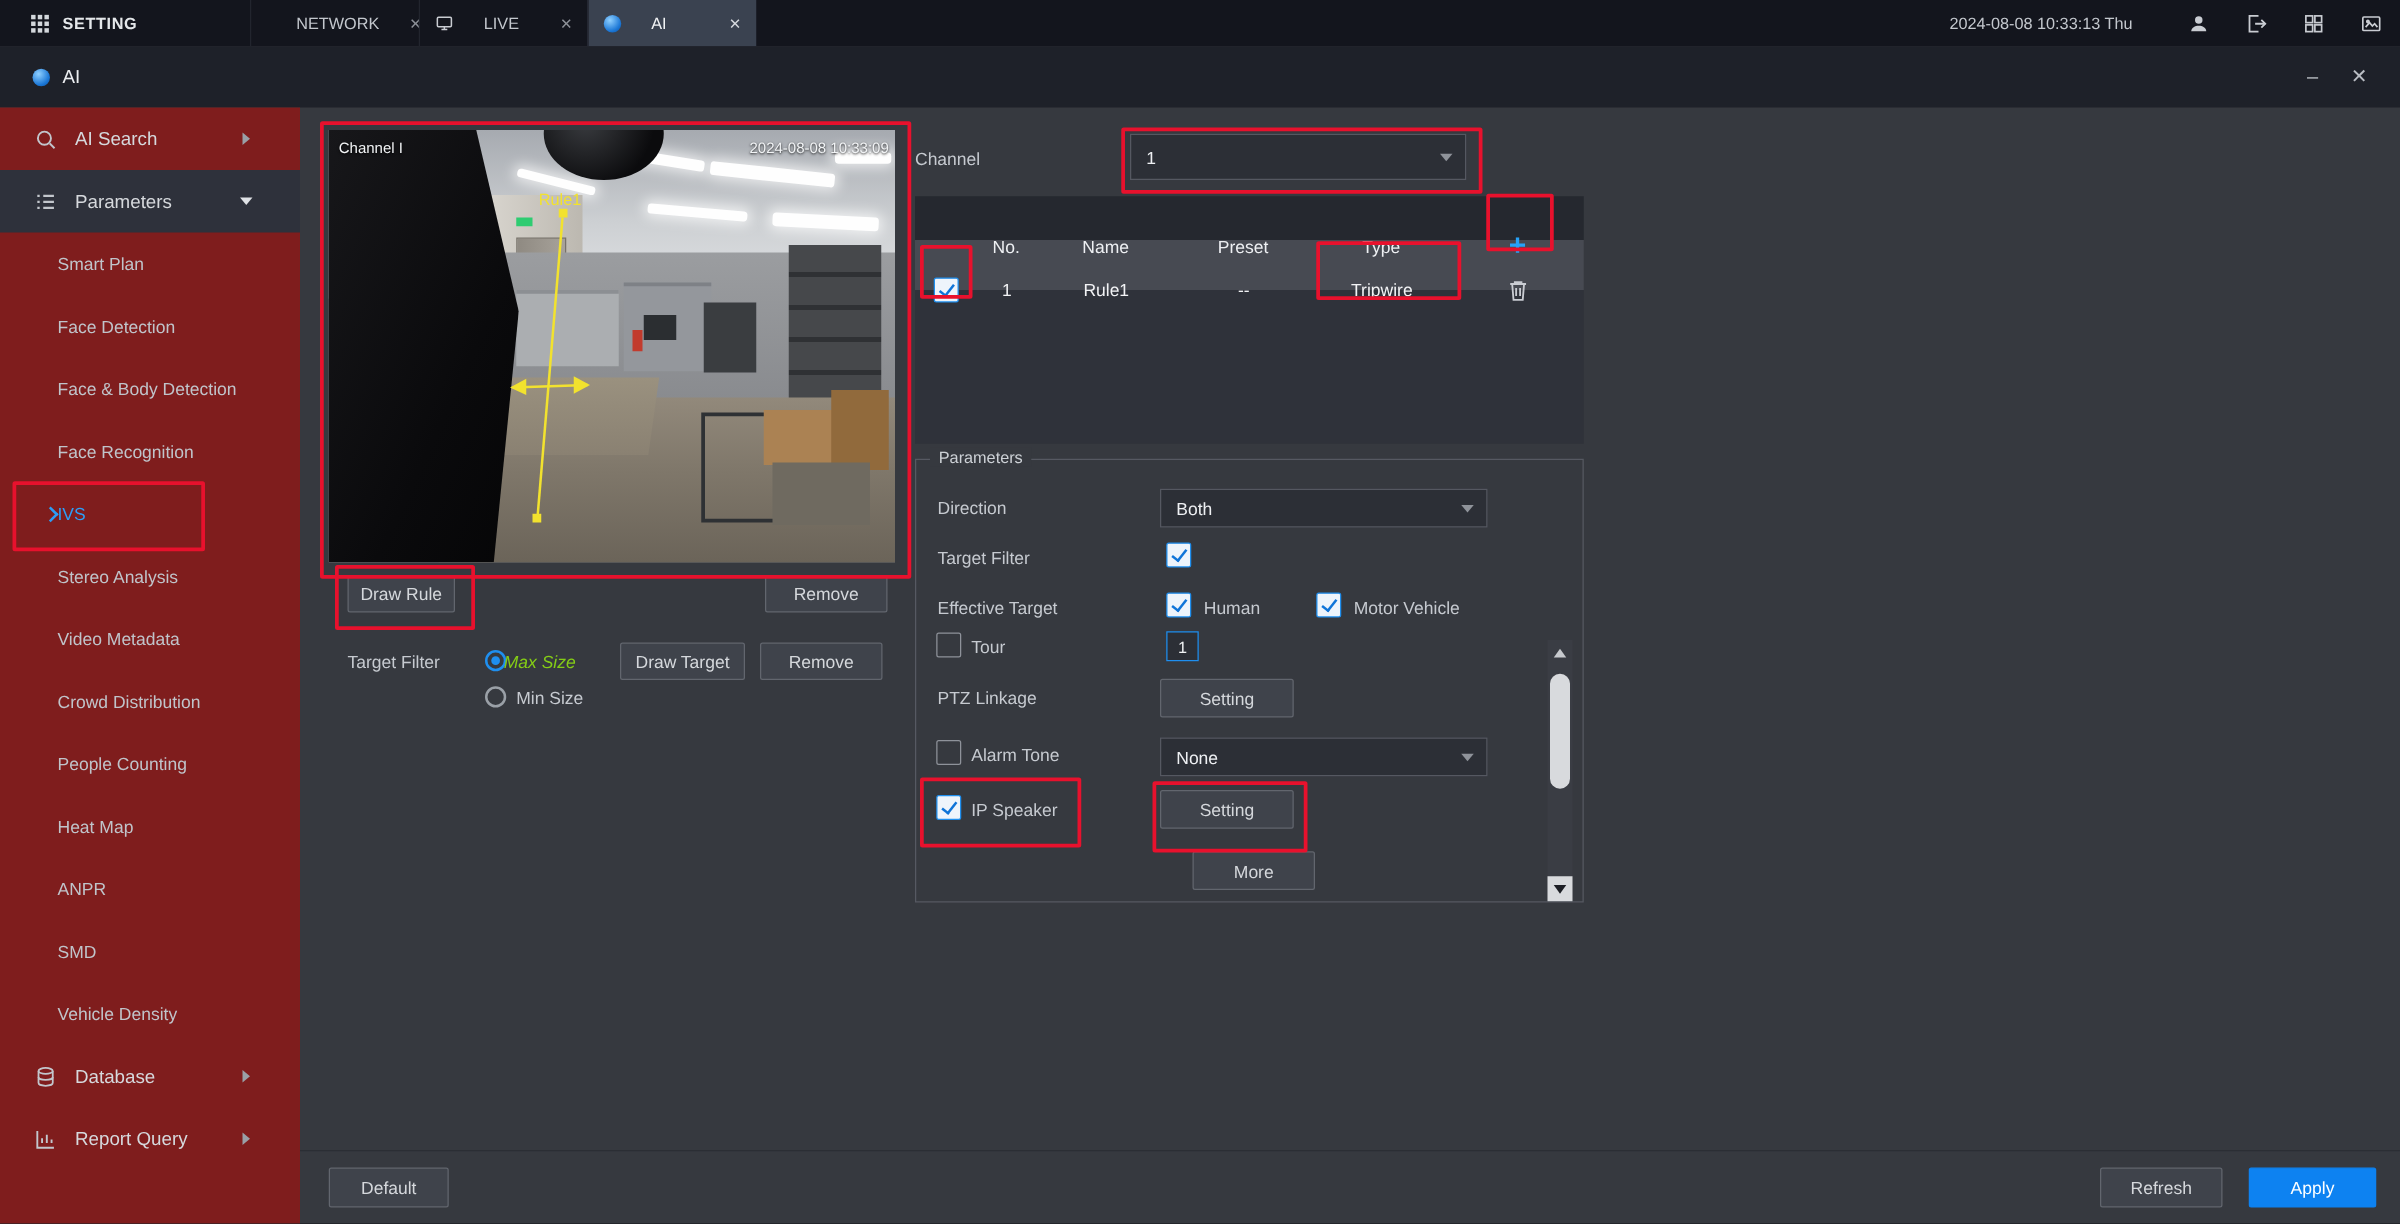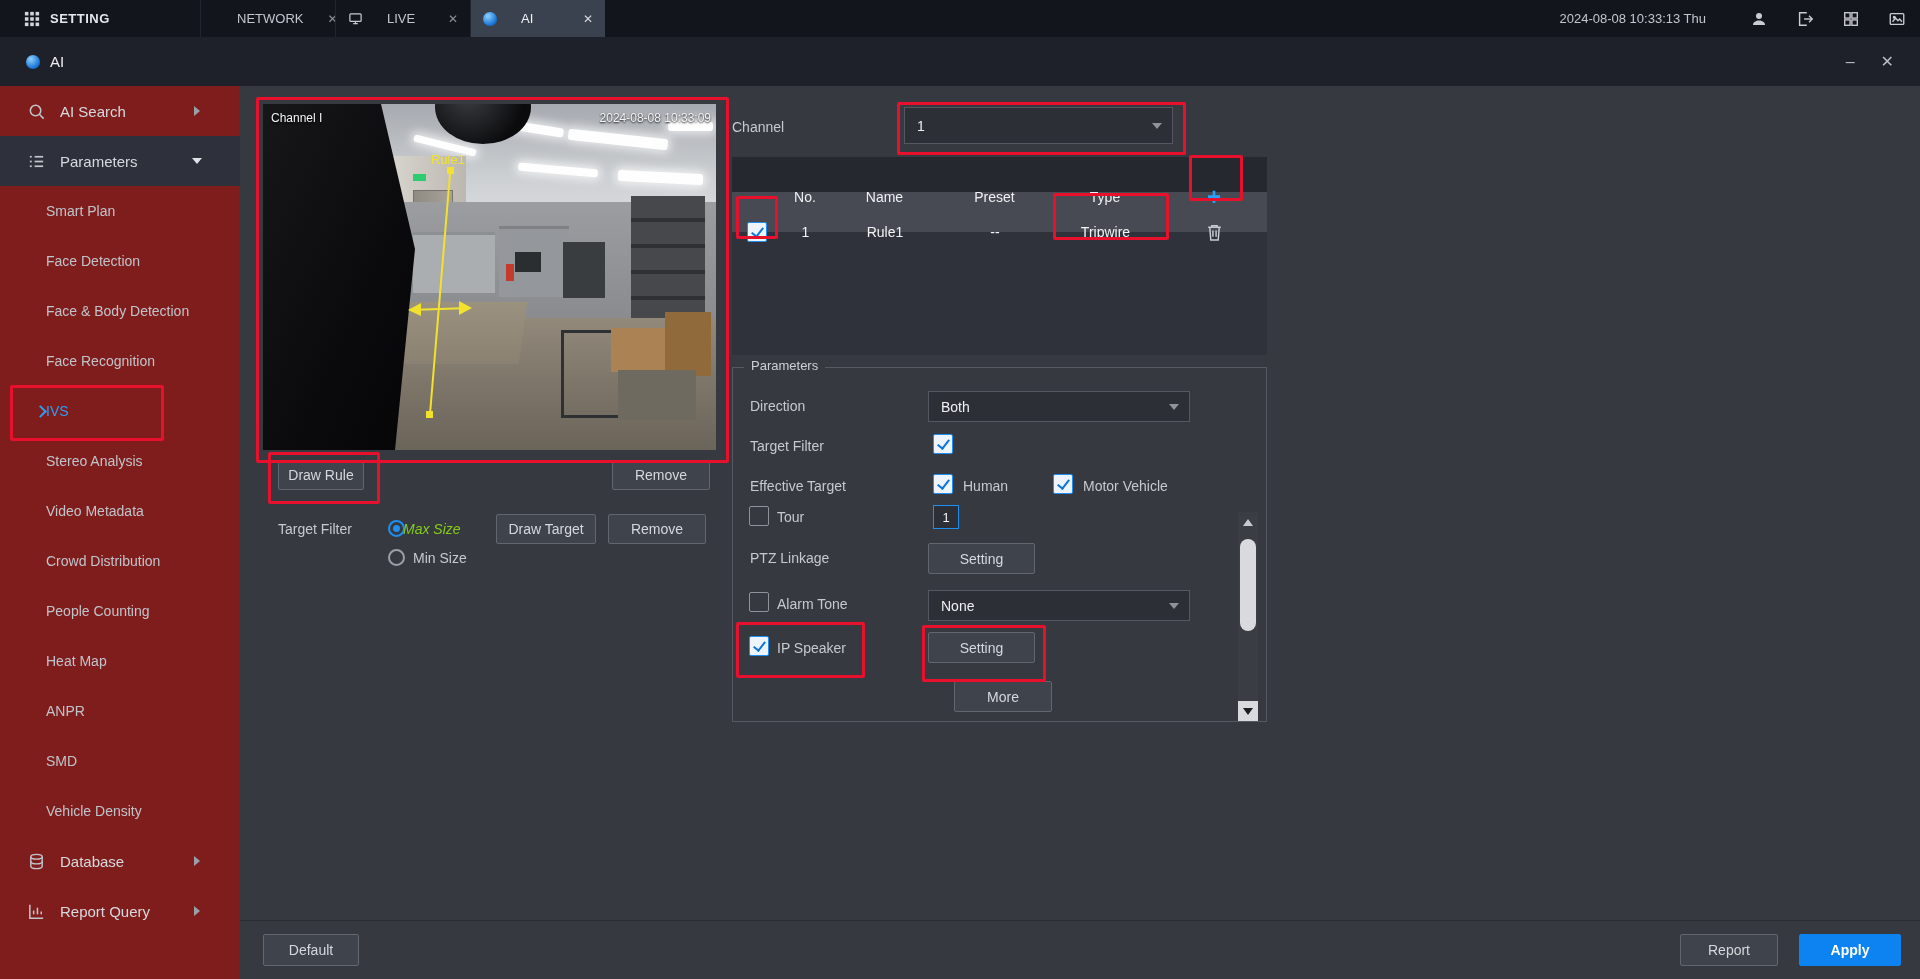--- a/index.html
+++ b/index.html
@@ -437,22 +437,22 @@
         <i></i>
       </div>
     <div class="sb-thumb"></div>
     <div class="sb-down">
         <i></i>
       </div>
   </div>
 
   <div class="footline"></div>
   <button class="btn" style="left:263px;top:934px;width:96px;height:32px;">Default</button>
-  <button class="btn" style="left:1680px;top:934px;width:98px;height:32px;">Report</button>
-  <button class="btn primary" style="left:1799px;top:934px;width:102px;height:32px;font-weight:bold;">Apply</button>
+  <button class="btn" style="left:1680px;top:934px;width:98px;height:32px;">Refresh</button>
+  <button class="btn primary" style="left:1799px;top:934px;width:102px;height:32px;">Apply</button>
 
   <div class="anno" style="left:10px;top:385px;width:148px;height:50px;"></div>
   <div class="anno" style="left:256px;top:97px;width:467px;height:360px;"></div>
   <div class="anno" style="left:268px;top:452px;width:106px;height:46px;"></div>
   <div class="anno" style="left:897px;top:102px;width:283px;height:47px;"></div>
   <div class="anno" style="left:1189px;top:155px;width:48px;height:40px;"></div>
   <div class="anno" style="left:736px;top:196px;width:36px;height:37px;"></div>
   <div class="anno" style="left:1053px;top:193px;width:110px;height:41px;"></div>
   <div class="anno" style="left:736px;top:622px;width:123px;height:50px;"></div>
   <div class="anno" style="left:922px;top:625px;width:118px;height:51px;"></div>

